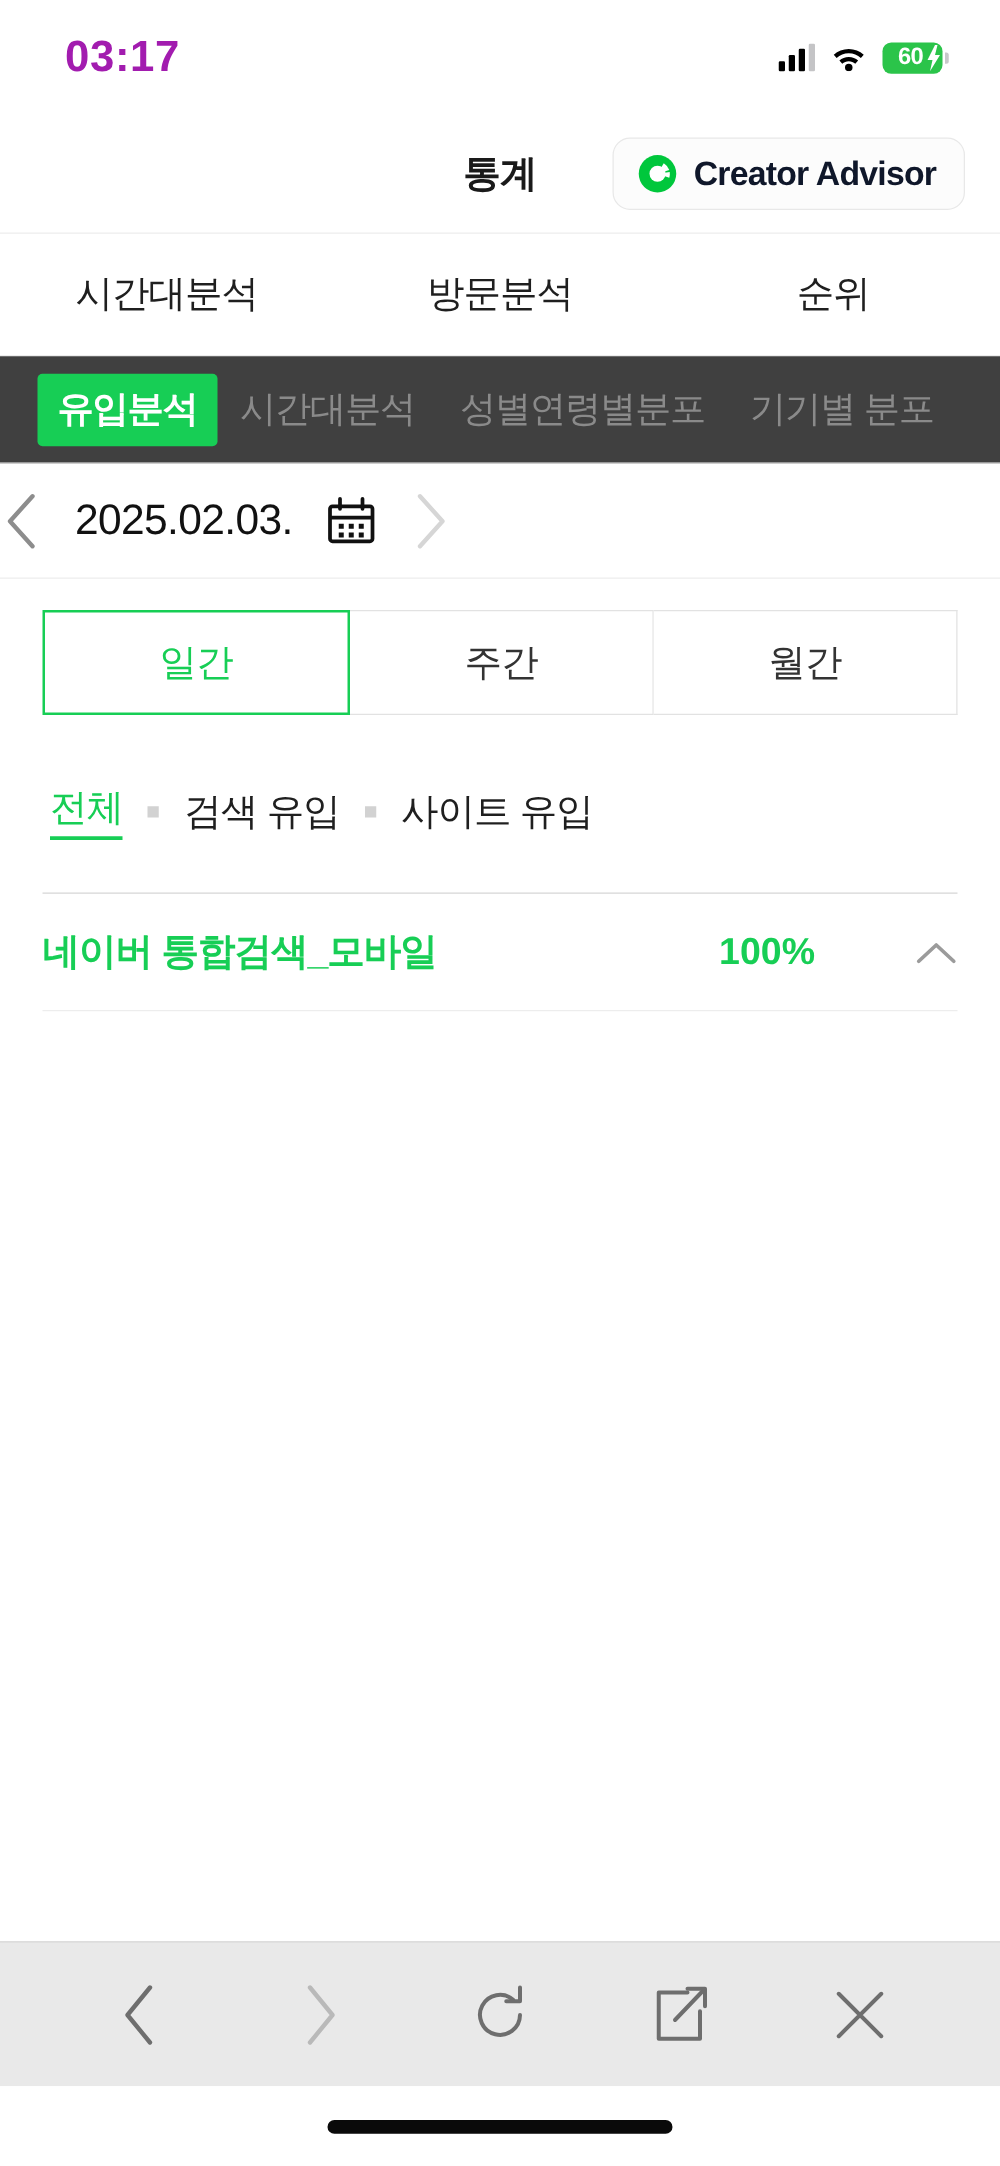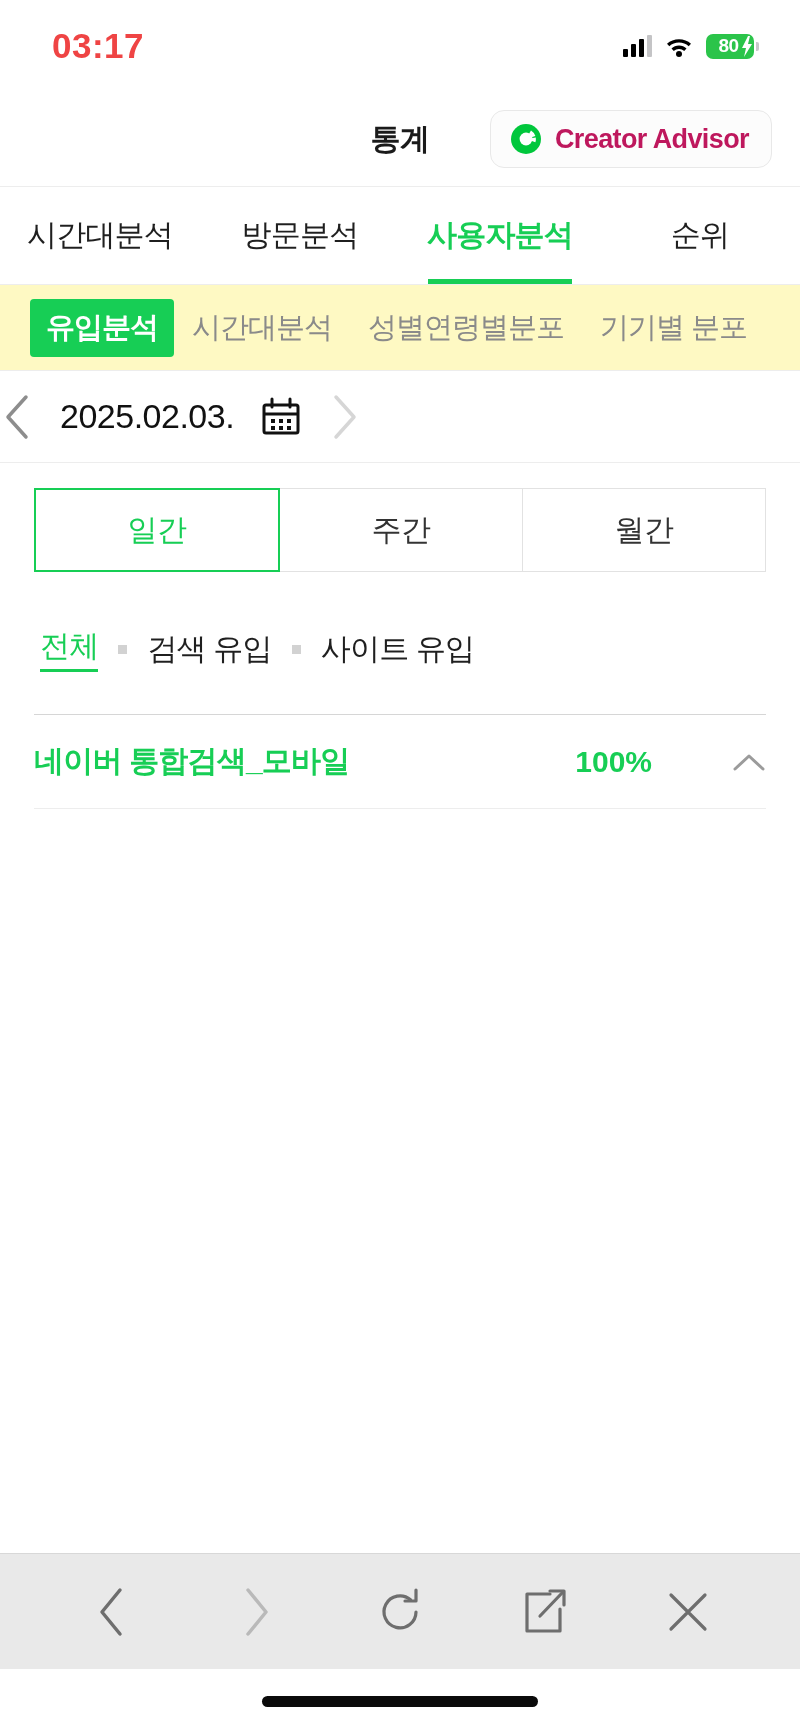--- a/index.html
+++ b/index.html
@@ -10,21 +10,21 @@
     overflow: hidden;
   }
   .phone { position: relative; width: 800px; height: 1733px; background: #ffffff; display: flex; flex-direction: column; }
 
   
   .statusbar {
     height: 92px; flex: 0 0 92px;
     display: flex; align-items: center; justify-content: space-between;
     padding: 0 46px 0 52px;
   }
-  .status-time { font-size: 35px; font-weight: bold; color: #ef4444; letter-spacing: 0.5px; }
+  .status-time { font-size: 35px; font-weight: bold; color: #a21caf; letter-spacing: 0.5px; }
   .status-right { display: flex; align-items: center; gap: 13px; }
   .cell-bars { display: flex; align-items: flex-end; gap: 3px; height: 22px; }
   .cell-bars i { width: 5px; background: #000; border-radius: 1px; display: block; }
   .cell-bars i:nth-child(1) { height: 8px; }
   .cell-bars i:nth-child(2) { height: 13px; }
   .cell-bars i:nth-child(3) { height: 18px; }
   .cell-bars i:nth-child(4) { height: 22px; background: #c4c4c6; }
   .wifi { width: 28px; height: 22px; position: relative; }
   .battery {
     position: relative; width: 48px; height: 25px;
@@ -46,21 +46,21 @@
     border-bottom: 1px solid #ededed;
   }
   .header-title { font-size: 30px; font-weight: bold; color: #1a1a1a; letter-spacing: -0.5px; }
   .brand-btn {
     position: absolute; right: 28px; top: 50%; transform: translateY(-50%);
     height: 58px; display: flex; align-items: center; gap: 12px;
     padding: 0 22px 0 18px;
     border: 1px solid #e8e8e8; border-radius: 14px; background: #fcfcfc;
   }
   .brand-logo { width: 34px; height: 34px; flex: 0 0 34px; position: relative; }
-  .brand-text { font-size: 27px; font-weight: bold; color: #be185d; letter-spacing: -0.6px; }
+  .brand-text { font-size: 27px; font-weight: bold; color: #0f172a; letter-spacing: -0.6px; }
 
   
   .maintabs {
     height: 98px; flex: 0 0 98px;
     display: flex; align-items: stretch;
     border-bottom: 1px solid #ededed;
   }
   .maintab {
     flex: 1; display: flex; align-items: center; justify-content: center;
     position: relative; font-size: 30px; color: #1f1f1f; letter-spacing: -0.8px;
@@ -68,21 +68,21 @@
   .maintab.active { color: #17ce55; font-weight: bold; }
   .maintab.active::after {
     content: ""; position: absolute; bottom: 0; left: 50%; transform: translateX(-50%);
     width: 144px; height: 5px; background: #17ce55;
   }
 
   
   .subtabs {
     height: 86px; flex: 0 0 86px;
     display: flex; align-items: center; gap: 0;
-    padding: 0 30px; background: #fef9c3;
+    padding: 0 30px; background: #404040;
     border-bottom: 1px solid #ededed;
   }
   .subtab {
     font-size: 29px; color: #8a8a8a; letter-spacing: -1px;
     padding: 0 18px; white-space: nowrap;
   }
   .subtab.active {
     background: #17ce55; color: #fff; font-weight: bold;
     padding: 9px 16px; border-radius: 4px;
   }
@@ -165,21 +165,21 @@
           <i></i>
       </div>
       <div class="wifi">
         <svg width="28" height="22" viewBox="0 0 28 22">
           <path d="M14 4.2c4.6 0 8.8 1.7 12 4.5l-2.3 2.6C21 8.9 17.7 7.6 14 7.6S7 8.9 4.3 11.3L2 8.7C5.2 5.9 9.4 4.2 14 4.2z" fill="#000"></path>
           <path d="M14 10.6c2.9 0 5.5 1.1 7.5 2.8l-2.3 2.6c-1.4-1.2-3.2-2-5.2-2s-3.8.8-5.2 2l-2.3-2.6c2-1.7 4.6-2.8 7.5-2.8z" fill="#000"></path>
           <circle cx="14" cy="19" r="3" fill="#000"></circle>
         </svg>
       </div>
       <div class="battery">
-        <span class="battery-text">80</span>
+        <span class="battery-text">60</span>
         <svg class="bolt" viewBox="0 0 12 21">
             <path d="M7 0L1 12h4l-2 9 8-13H7l2-8z" fill="#fff"></path>
           </svg>
       </div>
     </div>
   </div>
 
   <div class="header">
     <div class="header-title">통계</div>
     <div class="brand-btn">
@@ -191,21 +191,20 @@
           <path d="M26.8 15.6 A10 10 0 0 1 26.4 20.2 L17 17 Z" fill="#fff"></path>
         </svg>
       </div>
       <div class="brand-text">Creator Advisor</div>
     </div>
   </div>
 
   <div class="maintabs">
     <div class="maintab">시간대분석</div>
     <div class="maintab">방문분석</div>
-    <div class="maintab active">사용자분석</div>
     <div class="maintab">순위</div>
   </div>
 
   <div class="subtabs">
     <div class="subtab active">유입분석</div>
     <div class="subtab">시간대분석</div>
     <div class="subtab">성별연령별분포</div>
     <div class="subtab">기기별 분포</div>
   </div>
 

